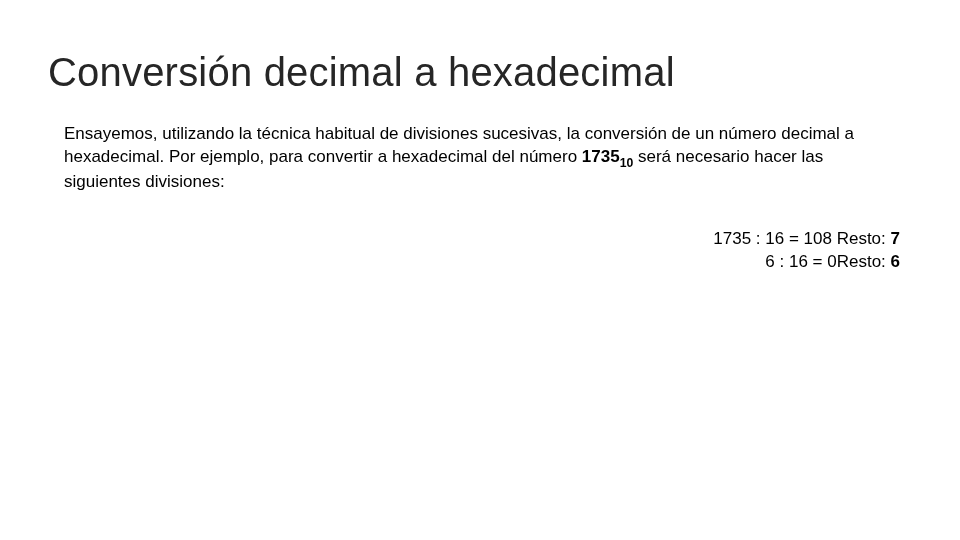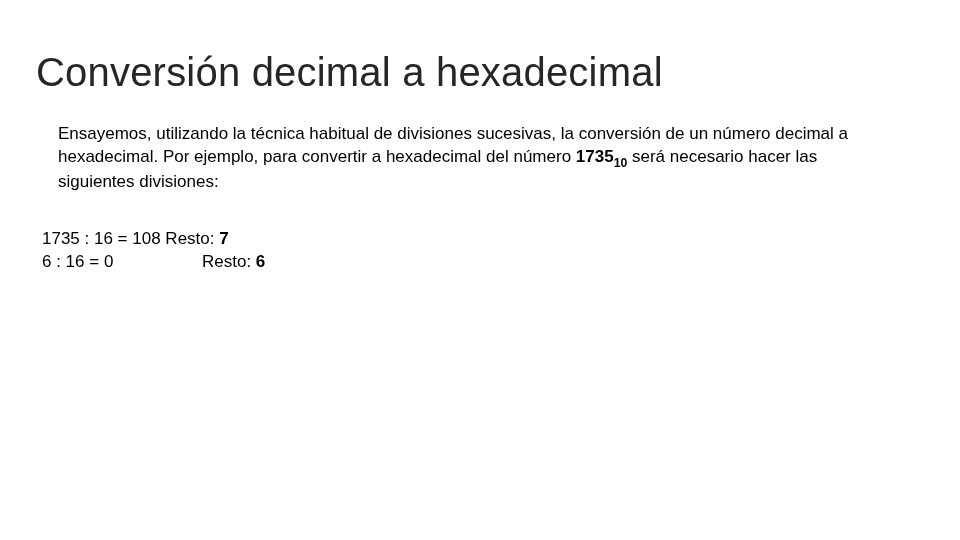--- a/index.html
+++ b/index.html
@@ -9,21 +9,21 @@
     height: 540px;
     background: #ffffff;
     font-family: Arial, Helvetica, sans-serif;
     color: #000000;
   }
   .slide {
     width: 960px;
     height: 540px;
     position: relative;
     box-sizing: border-box;
-    padding: 50px 60px 40px 36px;
+    padding: 50px 60px 40px 48px;
   }
   .title {
     font-family: "Segoe UI Light", "Segoe UI", "Helvetica Neue", Arial, sans-serif;
     font-weight: 300;
     font-size: 40px;
     color: #262626;
     margin: 0 0 28px 0;
     letter-spacing: 0.2px;
   }
   .intro {
@@ -34,20 +34,21 @@
     max-width: 820px;
   }
   .calc {
     font-size: 17px;
     line-height: 1.35;
     margin-bottom: 44px;
     margin-left: 6px;
   }
   .calc-row {
     margin: 0;
+    text-align: right;
   }
   .col-eq {
     display: inline-block;
     min-width: 160px;
   }
   .col-eq.short { min-width: 96px; }
   .conclusion {
     font-size: 16.5px;
     text-align: center;
     margin: 0 auto 34px auto;

